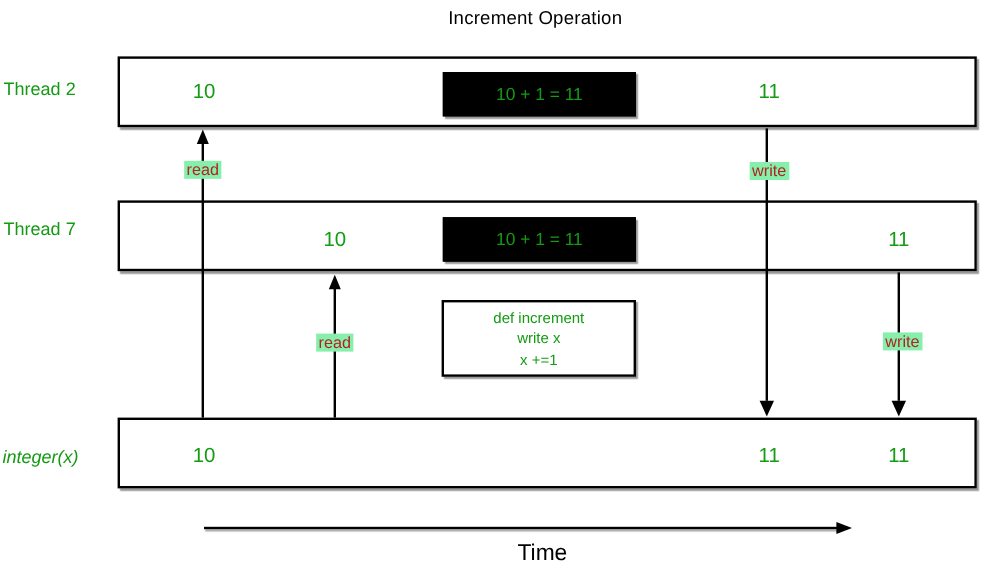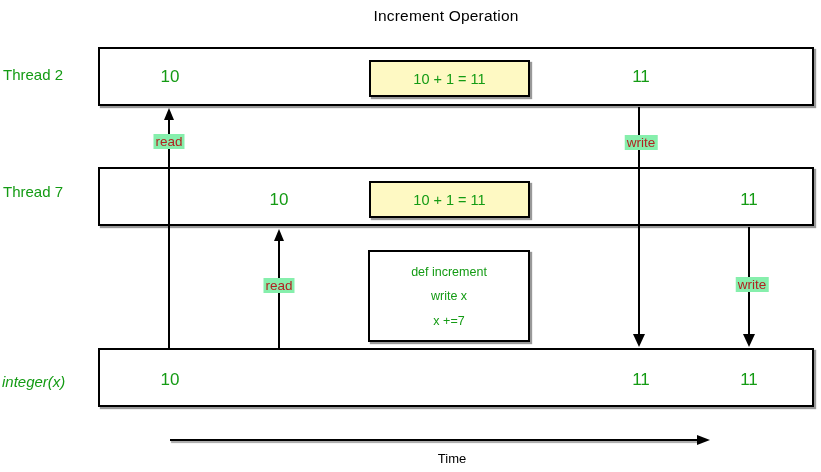--- a/index.html
+++ b/index.html
@@ -33,37 +33,37 @@
   #thread1-box  { top: 47px; }
   #thread2-box  { top: 167px; }
   #integerx-box { top: 348px; }
 
   .opbox {
     box-sizing: border-box;
     left: 369px;
     width: 161px;
     height: 37px;
     border: 2px solid #000000;
-    background: #fef9c3;
+    background: #000000;
     box-shadow: 2px 2px 1px rgba(0,0,0,0.40);
     display: flex;
     align-items: center;
     justify-content: center;
     font-size: 14.5px;
     color: #149b14;
     z-index: 3;
   }
   #thread1-opbox { top: 60px; }
   #thread2-opbox { top: 181px; }
 
   .codebox {
     box-sizing: border-box;
     left: 368px; top: 250px;
     width: 162px;
-    height: 92px;
+    height: 64px;
     border: 2px solid #000000;
     background: #ffffff;
     box-shadow: 2px 2px 1px rgba(0,0,0,0.40);
     display: flex;
     flex-direction: column;
     align-items: center;
     justify-content: space-evenly;
     font-size: 12.5px;
     color: #149b14;
     z-index: 3;
@@ -100,21 +100,21 @@
     font-size: 13.5px;
     background: #86efac;
     padding: 0 2px;
     transform: translateX(-50%);
     white-space: nowrap;
     z-index: 5;
   }
 
   .timelabel {
     color: #000000;
-    font-size: 13px;
+    font-size: 19px;
     transform: translateX(-50%);
     z-index: 4;
   }
 </style>
 </head>
 <body>
 
 <div id="canvas">
 
   <div class="abs title">Increment Operation</div>
@@ -145,21 +145,21 @@
   <div class="abs opbox" id="thread1-opbox">
     <span>10 + 1 = 11</span>
   </div>
   <div class="abs opbox" id="thread2-opbox">
     <span>10 + 1 = 11</span>
   </div>
 
   <div class="abs codebox">
     <span>def increment</span>
     <span>write x</span>
-    <span>x +=7</span>
+    <span>x +=1</span>
   </div>
 
   <div class="abs val" style="left:170px; top:67px;">10</div>
   <div class="abs val" style="left:641px; top:67px;">11</div>
   <div class="abs val" style="left:279px; top:190px;">10</div>
   <div class="abs val" style="left:749px; top:190px;">11</div>
   <div class="abs val" style="left:170px; top:370px;">10</div>
   <div class="abs val" style="left:641px; top:370px;">11</div>
   <div class="abs val" style="left:749px; top:370px;">11</div>
 

